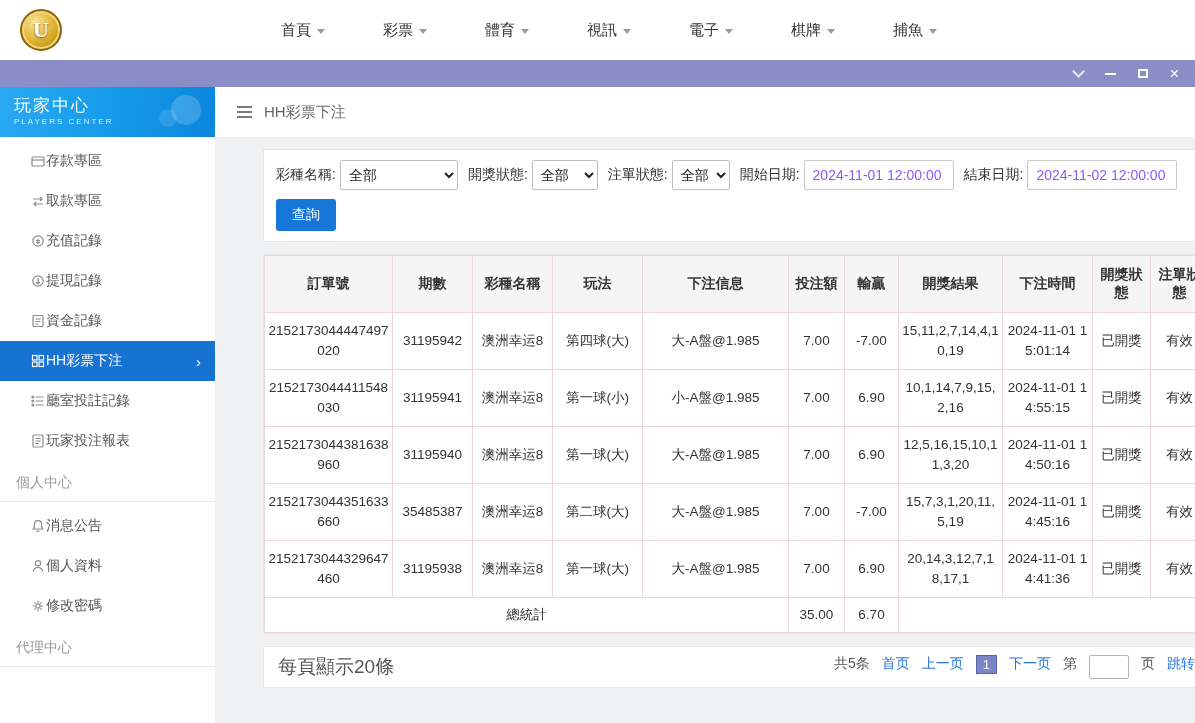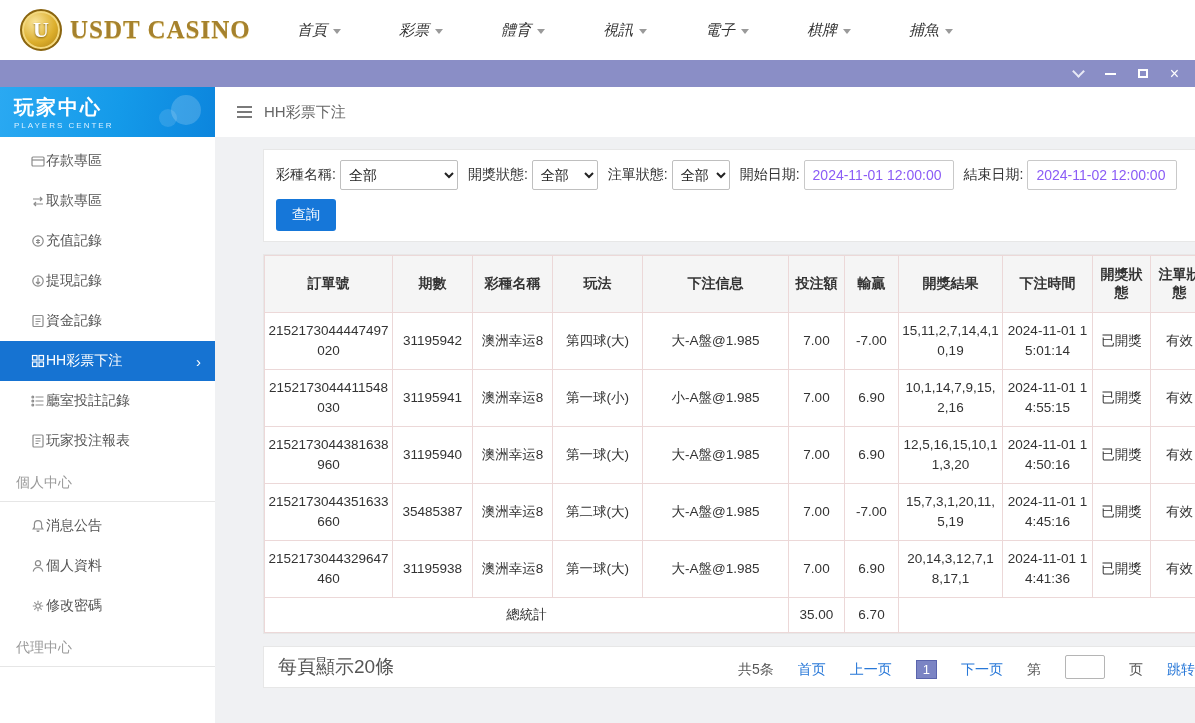--- a/index.html
+++ b/index.html
@@ -9,21 +9,21 @@
   .header { height:60px; background:#fff; display:flex; align-items:center; padding:0 20px; }
   .logo { display:flex; align-items:center; gap:8px; width:235px; }
   .coin { width:42px; height:42px; border-radius:50%; flex:0 0 42px;
           background:radial-gradient(circle at 35% 30%, #f9e49a, #dcae2c 55%, #a8790f);
           border:2px solid #8a6510; box-shadow:inset 0 0 0 2px #f3d87e;
           display:flex; align-items:center; justify-content:center;
           color:#fff; font-family:"Liberation Serif", serif; font-weight:bold; font-size:22px;
           text-shadow:0 1px 2px #7a5a08; }
   .logo-name { font-family:"Liberation Serif", serif; font-weight:bold; font-size:25px;
                color:#a5812d; letter-spacing:1px; text-shadow:0 1px 0 #e8d188; }
-  .top-nav { display:flex; align-items:center; gap:58px; margin-left:42px;font-style:italic; }
+  .top-nav { display:flex; align-items:center; gap:58px; margin-left:26px; }
   .nav-item { display:flex; align-items:center; gap:6px; font-size:15px; color:#333; cursor:pointer; }
   .caret { width:0; height:0; border-left:4px solid transparent; border-right:4px solid transparent;
            border-top:5px solid #9a9a9a; margin-top:2px; }
 
   
   .titlebar { height:27px; background:#8a8ec6; display:flex; align-items:center;
               justify-content:flex-end; gap:22px; padding-right:16px; }
   .win-ctl { color:#fff; font-size:14px; line-height:1; cursor:pointer; display:flex; align-items:center; }
   .win-chev { width:9px; height:9px; border-left:2px solid #e8e9f5; border-bottom:2px solid #e8e9f5;
               transform:rotate(-45deg); margin-top:-4px; }
@@ -31,21 +31,21 @@
   .win-max { width:10px; height:9px; border:2px solid #fff; }
   .win-close { font-size:16px; }
 
   
   .layout { display:flex; height:636px; }
 
   
   .sidebar { width:215px; background:#fff; flex:0 0 215px; overflow:hidden; }
   .side-head { height:50px; background:linear-gradient(100deg,#2aa9f2 0%,#149ae9 55%,#0c85dd 100%);
                color:#fff; padding:7px 0 0 14px; position:relative; overflow:hidden; }
-  .side-head .t1 { font-size:20px; font-weight:bold; letter-spacing:2px; }
+  .side-head .t1 { font-size:17px; font-weight:normal; letter-spacing:2px; }
   .side-head .t2 { font-size:8px; letter-spacing:2px; color:#d9efff; }
   .side-deco1 { position:absolute; right:14px; top:8px; width:30px; height:30px; border-radius:50%;
                 background:rgba(255,255,255,.18); }
   .side-deco2 { position:absolute; right:38px; top:22px; width:18px; height:18px; border-radius:50%;
                 background:rgba(255,255,255,.12); }
   .section-label { font-size:14px; color:#999; padding:13px 16px 9px; border-bottom:1px solid #e6e6e6; }
   .menu { padding-top:4px; }
   .menu-item { height:40px; display:flex; align-items:center; padding-left:30px; 
                font-size:14px; color:#555; cursor:pointer; }
   .menu-item svg { stroke:#8b8b8b; fill:none; stroke-width:1.2; flex:0 0 16px; }
@@ -83,32 +83,31 @@
           font-size:13.5px; color:#333; }
   th { background:#f5f5f5; font-weight:bold; font-size:14px; padding:10px 3px;
        border:1px solid #ecd8d8; }
   td { padding:8px 3px; border:1px solid #ecd8d8; line-height:20px; word-break:break-all; }
   .sum-row td { padding:7px 3px; }
 
   
   .pager-card { background:#fff; border:1px solid #e7e7e7; margin-top:12px; height:42px;
                 display:flex; align-items:center; justify-content:space-between; padding:0 14px; }
   .pager-left { font-size:19px; color:#555; }
-  .pager-right { display:flex; align-items:flex-end; gap:24px; font-size:14px; color:#555; }
+  .pager-right { display:flex; align-items:flex-start; gap:12px; font-size:14px; color:#555; }
   .pg-link { color:#2878d8; cursor:pointer; }
   .pg-cur { background:#7b84c4; border:1px solid #5a64ad; color:#fff; padding:1px 6px; font-size:13px; }
   .pg-input { width:40px; height:24px; border:1px solid #b5b5b5; border-radius:2px; }
 </style>
 </head>
 <body>
 
 <div class="header">
   <div class="logo">
     <div class="coin">U</div>
-    <div class="logo-name">USDT CASINO</div>
   </div>
   <div class="top-nav">
     <div class="nav-item">
         <span>首頁</span>
         <span class="caret"></span>
       </div>
     <div class="nav-item">
         <span>彩票</span>
         <span class="caret"></span>
       </div>

